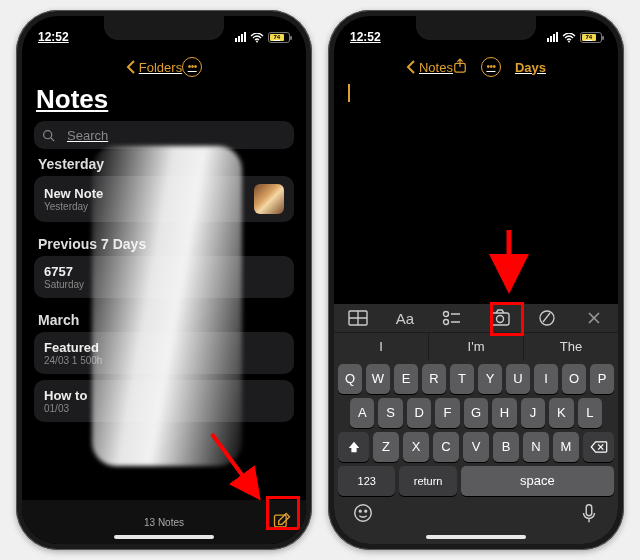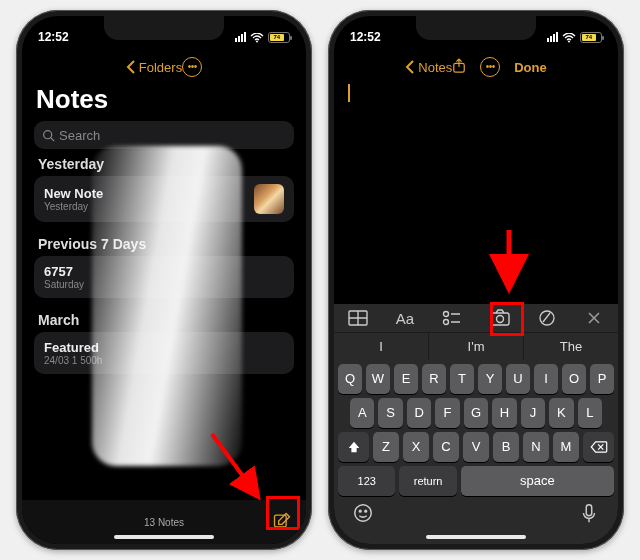--- a/index.html
+++ b/index.html
@@ -40,20 +40,21 @@
     position:relative;
   }
   .screen{
     width:100%;
     height:100%;
     background:var(--phone-screen);
     border-radius:36px;
     overflow:hidden;
     position:relative;
     color:var(--text);
+    text-decoration:underline;
   }
   .notch{
     position:absolute;
     top:0;left:50%;
     transform:translateX(-50%);
     width:120px;height:24px;
     background:var(--phone-body);
     border-bottom-left-radius:14px;
     border-bottom-right-radius:14px;
     z-index:5;
@@ -102,21 +103,21 @@
     font-weight:700;
     padding:0 14px 6px;
   }
   .search{
     margin:0 12px 10px;
     background:var(--card);
     border-radius:10px;
     height:28px;
     display:flex;
     align-items:center;
-    gap:4px;
+    gap:12px;
     padding:0 8px;
     color:#888;
     font-size:13px;
   }
   .search svg{width:13px;height:13px;stroke:#888;fill:none;}
   
   .list{
     position:absolute;
     top:136px;bottom:44px;left:0;right:0;
     padding:0 12px;
@@ -324,20 +325,26 @@
               <div class="ns">Saturday</div>
             </div>
           </div>
         </div>
         <div class="listgroup">
           <div class="listhdr">March</div>
           <div class="note">
             <div class="txt">
               <div class="nt">Featured</div>
               <div class="ns">24/03    1 500h</div>
+            </div>
+          </div>
+          <div class="note">
+            <div class="txt">
+              <div class="nt">How to</div>
+              <div class="ns">01/03</div>
             </div>
           </div>
         </div>
       </div>
 
     <div class="glare"></div>
 
     <div class="footer">
       <span>13 Notes</span>
       <div class="compose">
@@ -399,21 +406,21 @@
       <div class="btns">
         <span class="share">
           <svg viewBox="0 0 16 18" stroke="currentColor" fill="none" stroke-width="1.4">
               <rect x="2" y="6" width="12" height="10" rx="2"></rect>
               <path d="M8 1 L8 10 M5 4 L8 1 L11 4"></path>
             </svg>
         </span>
         <div class="circ">
             <span class="dots">•••</span>
           </div>
-        <span style="font-weight:600;">Done</span>
+        <span style="font-weight:600;">Days</span>
       </div>
     </div>
 
     <div class="editor">
       <div class="cursor"></div>
     </div>
 
     <div class="kbd">
       <div class="acc">
         <span class="ai">

